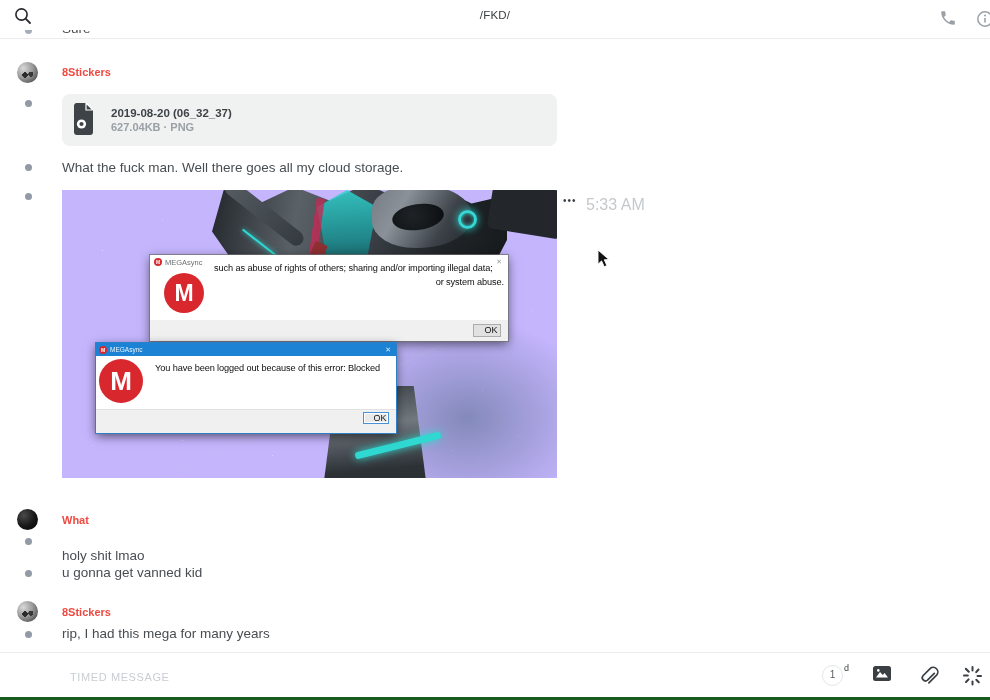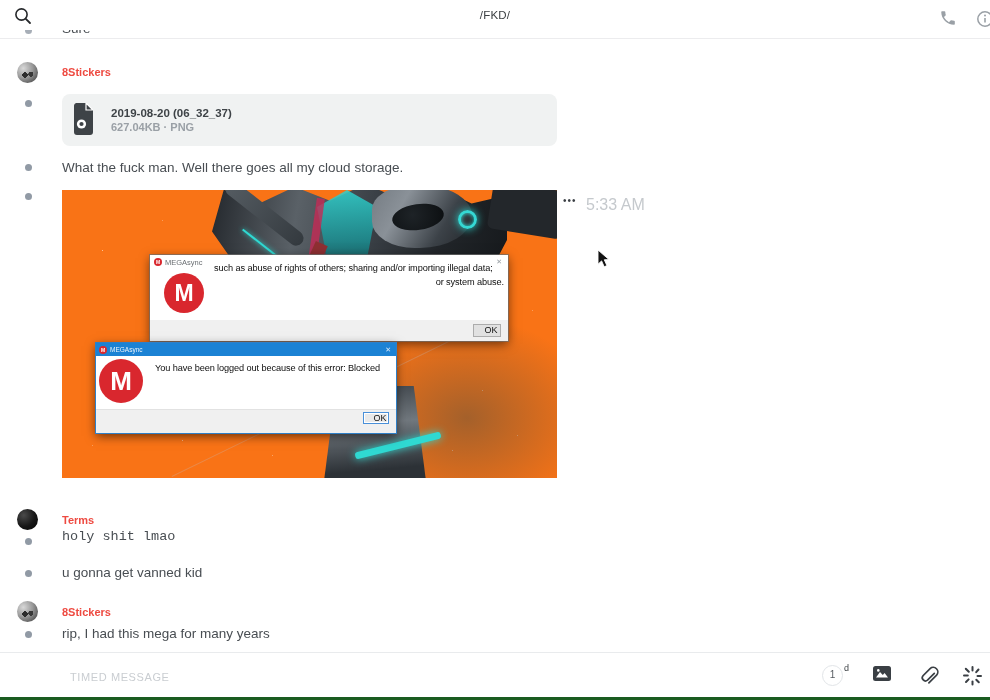--- a/index.html
+++ b/index.html
@@ -33,21 +33,21 @@
   .avatar-dark{background:radial-gradient(circle at 32% 30%, #4a4a4a, #161616 55%, #050505);}
   .top-divider{position:absolute;top:38px;left:0;right:0;height:1px;background:#ececee;}
 
   
   .file-card{position:absolute;left:62px;top:94px;width:495px;height:52px;background:#f0f2f2;
     border-radius:8px;cursor:pointer;}
   .file-title{position:absolute;left:49px;top:13px;font-size:11.5px;font-weight:bold;color:#3e4347;}
   .file-meta{position:absolute;left:49px;top:27px;font-size:11px;color:#9aa0a6;font-weight:bold;}
 
   
-  .shot{position:absolute;left:62px;top:190px;width:495px;height:288px;background:#f97316;
+  .shot{position:absolute;left:62px;top:190px;width:495px;height:288px;background:#c4b5fd;
     overflow:hidden;cursor:pointer;}
   .stars{position:absolute;left:0;top:0;width:1px;height:1px;background:transparent;
     box-shadow:40px 60px 0 rgba(255,255,255,.55),90px 130px 0 rgba(255,255,255,.4),
     60px 200px 0 rgba(255,255,255,.5),120px 250px 0 rgba(255,255,255,.45),
     30px 255px 0 rgba(255,255,255,.3),170px 235px 0 rgba(255,255,255,.5),
     210px 265px 0 rgba(255,255,255,.35),240px 225px 0 rgba(255,255,255,.3),
     420px 200px 0 rgba(255,255,255,.4),455px 245px 0 rgba(255,255,255,.35),
     470px 120px 0 rgba(255,255,255,.3),250px 40px 0 rgba(255,255,255,.35),
     100px 30px 0 rgba(255,255,255,.3),390px 260px 0 rgba(255,255,255,.4);}
   .glowBR{position:absolute;right:-40px;bottom:-40px;width:260px;height:200px;
@@ -230,23 +230,23 @@
     <div class="overflow-menu">•••</div>
     <div class="timestamp">5:33 AM</div>
 
     <div class="cursor">
       <svg width="13" height="19" viewBox="0 0 13 19">
         <path d="M1 1 L1 15.2 L4.6 11.9 L7.2 17.8 L9.9 16.6 L7.3 10.8 L12 10.6 Z" fill="#121212" stroke="#ffffff" stroke-width="0.9"></path>
       </svg>
     </div>
 
     <div class="avatar avatar-dark" style="left:17px;top:509px;"></div>
-    <div class="username" style="left:62px;top:514px;">Terms</div>
+    <div class="username" style="left:62px;top:514px;">What</div>
     <div class="bullet" style="left:25px;top:538px;"></div>
-    <div class="msg-text" style="left:62px;top:529px;font-family:Liberation Mono, monospace;">holy shit lmao</div>
+    <div class="msg-text" style="left:62px;top:548px;">holy shit lmao</div>
     <div class="bullet" style="left:25px;top:570px;"></div>
     <div class="msg-text" style="left:62px;top:565px;">u gonna get vanned kid</div>
 
     <div class="avatar avatar-stickers" style="left:17px;top:601px;"></div>
     <div class="username" style="left:62px;top:606px;">8Stickers</div>
     <div class="bullet" style="left:25px;top:631px;"></div>
     <div class="msg-text" style="left:62px;top:626px;">rip, I had this mega for many years</div>
   </div>
 
   <div class="composer">

